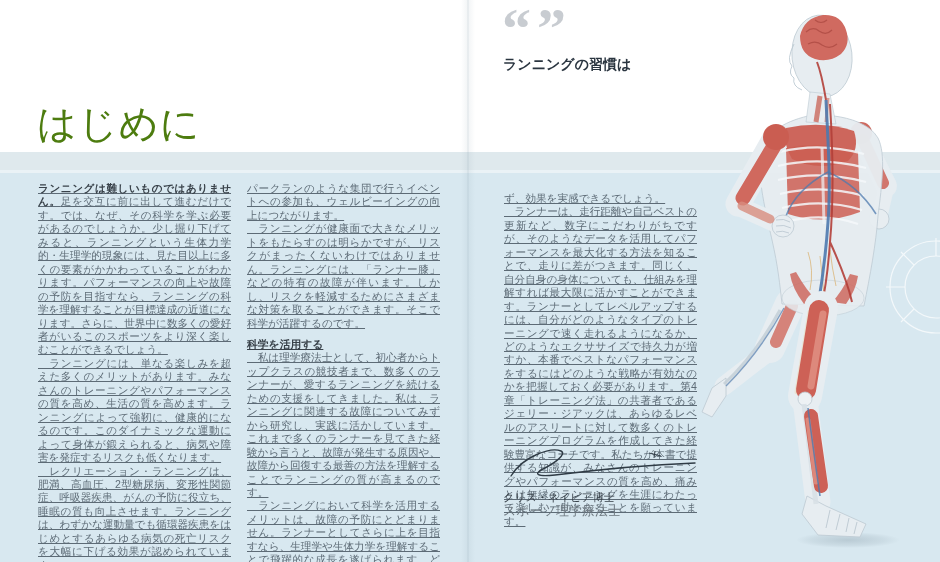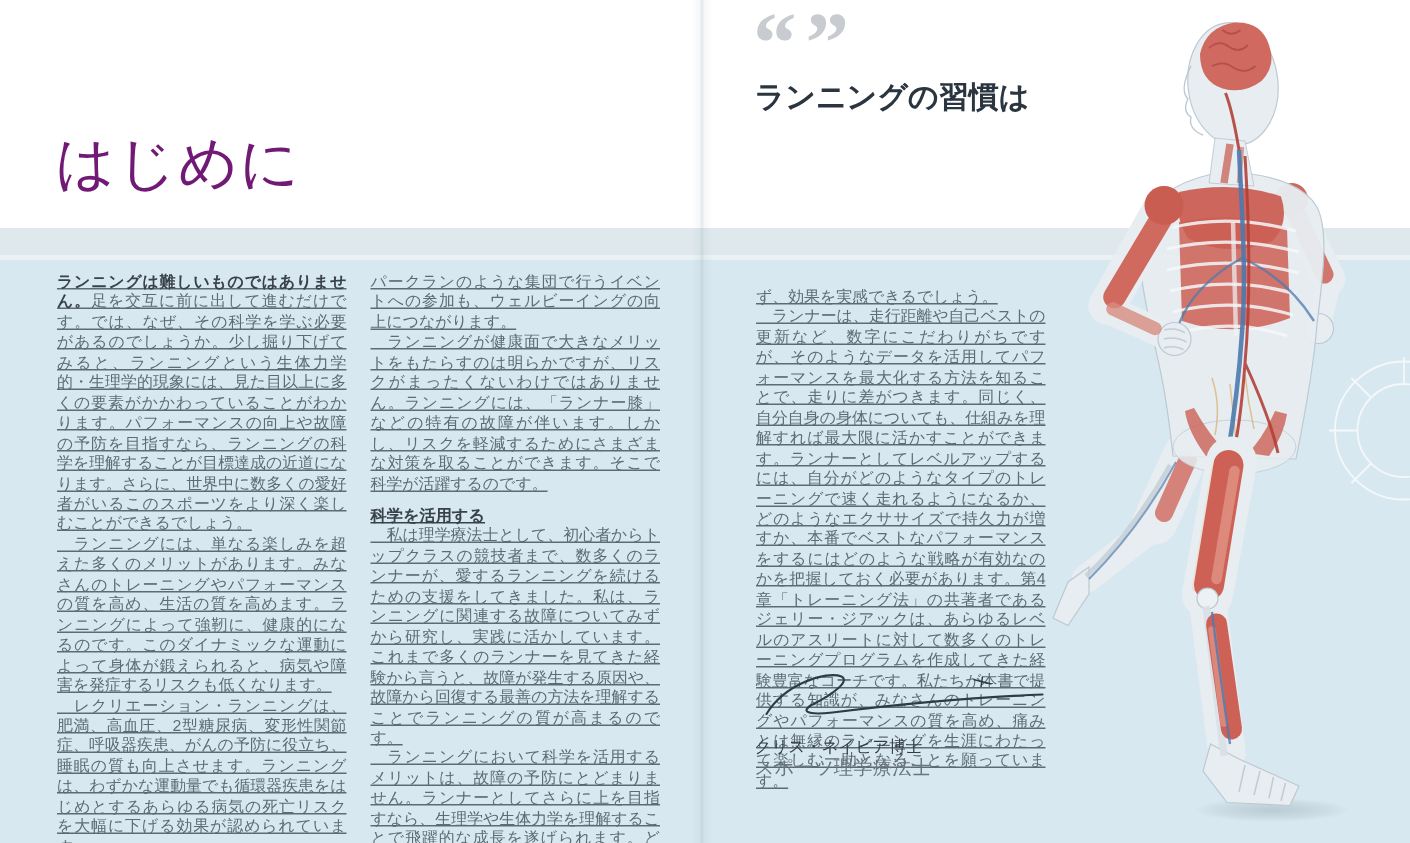--- a/index.html
+++ b/index.html
@@ -8,39 +8,39 @@
     background:#ffffff;
     font-family:"Liberation Sans","DejaVu Sans",sans-serif;
   }
   
   .band-top{position:absolute;left:0;top:152px;width:940px;height:18px;background:#dfe9ed;}
   .band-gap{position:absolute;left:0;top:170px;width:940px;height:3px;background:#eaf2f6;}
   .band-main{position:absolute;left:0;top:173px;width:940px;height:389px;background:#d8e8f0;}
   .gutter{position:absolute;left:461px;top:0;width:14px;height:562px;
     background:linear-gradient(90deg,rgba(120,145,160,0) 0%,rgba(120,145,160,0.08) 40%,rgba(120,145,160,0.22) 50%,rgba(120,145,160,0.08) 60%,rgba(120,145,160,0) 100%);}
   
-  .page-title{position:absolute;left:37px;top:87px;font-size:39px;line-height:46px;
-    color:#701a75;letter-spacing:1px;font-weight:500;}
+  .page-title{position:absolute;left:37px;top:101px;font-size:39px;line-height:46px;
+    color:#4d7c0f;letter-spacing:1px;font-weight:500;}
   
   .col{position:absolute;top:182px;width:193px;font-size:10.6px;line-height:13.45px;
     color:#5d6b76;text-align:justify;word-break:break-all;}
   .col-1{left:38px;}
   .col-2{left:247px;}
   .col-3{left:504px;top:192px;}
   .col p{margin:0;text-decoration:underline;}
   .col .subhead{margin:8px 0 0 0;font-size:10.8px;line-height:13.45px;font-weight:bold;color:#39424a;}
   .lead-bold{font-weight:bold;color:#39424a;}
   
   .quote-marks{position:absolute;left:502px;top:-6px;height:56px;overflow:hidden;
     font-family:"Liberation Serif","DejaVu Serif",serif;font-weight:bold;
     font-size:58px;line-height:70px;color:#c8ccd1;}
   .quote-marks .close-q{margin-left:6px;}
   .quote-text{position:absolute;left:503px;top:52px;width:240px;
     font-family:"Liberation Serif","DejaVu Serif",serif;font-weight:bold;
-    font-size:20px;line-height:26px;color:#2a3540;}
+    font-size:14px;line-height:26px;color:#2a3540;}
   
   .author-block{position:absolute;left:503px;top:444px;width:220px;}
   .author-name{font-size:11px;font-weight:normal;color:#333c44;margin-top:4px;line-height:14px;}
   .author-title,.author-pb{font-size:13px;color:#6b767e;line-height:14px;}
   
   .runner-figure{position:absolute;left:680px;top:0;width:260px;height:562px;}
 </style>
 </head>
 <body>
 

